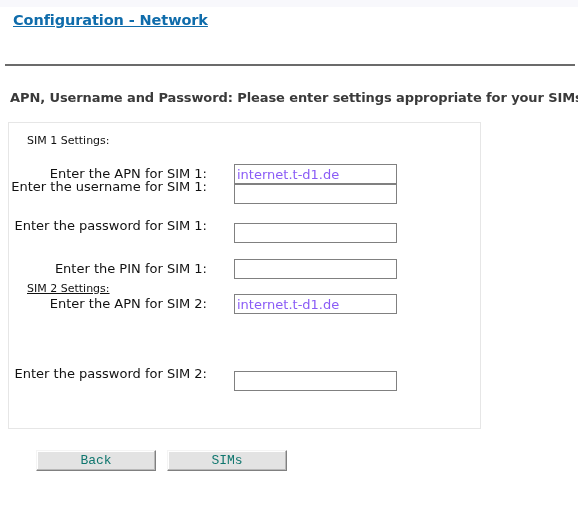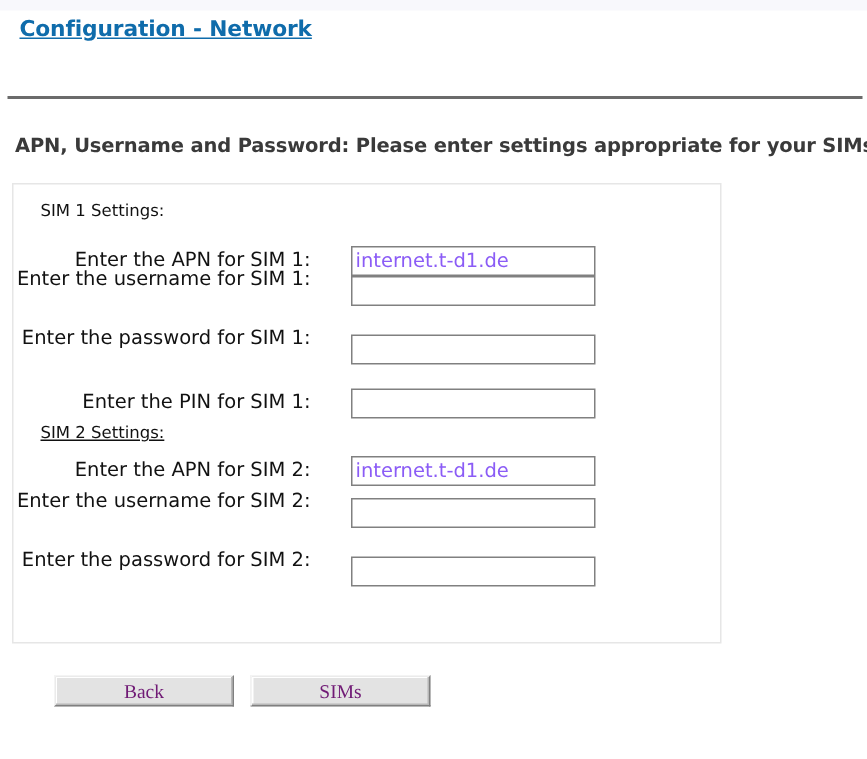--- a/index.html
+++ b/index.html
@@ -124,23 +124,23 @@
     top: 0;
     width: 120px;
     height: 21px;
     box-sizing: border-box;
     background: #e3e3e3;
     border-top: 1px solid #f4f4f4;
     border-left: 1px solid #f4f4f4;
     border-right: 1px solid #808080;
     border-bottom: 1px solid #808080;
     box-shadow: inset -1px -1px 0 #b8b8b8, inset 1px 1px 0 #ffffff;
-    font-family: Liberation Serif, serif;
-    font-size: 13px;
-    color: #701a75;
+    font-family: Liberation Mono, monospace;
+    font-size: 13px;
+    color: #0f766e;
     text-align: center;
     line-height: 19px;
     cursor: pointer;
     padding: 0;
   }
   .btn-back   { left: 0px; }
   .btn-next   { left: 131px; }
   .btn-cancel { left: 262px; }
 </style>
 </head>
@@ -175,29 +175,25 @@
       <input class="field" type="text" value="" style="">
     </div>
 
     <div class="row" style="top: 136px;">
       <div class="label">Enter the PIN for SIM 1:</div>
       <input class="field" type="text" value="" style="">
     </div>
 
     <div class="group-title" style="top: 159px; text-decoration: underline;">SIM 2 Settings:</div>
 
-    <div class="row" style="top: 181px;">
+    <div class="row" style="top: 171px;">
       <div class="label">Enter the APN for SIM 2:</div>
       <input class="field" type="text" value="internet.t-d1.de" style="">
     </div>
 
-    <div class="row two-line" style="top: 209px;">
-      <div class="label">Enter the username for SIM 2:</div>
-      <input class="field" type="text" value="" style="">
-    </div>
 
     <div class="row two-line" style="top: 248px;">
       <div class="label">Enter the password for SIM 2:</div>
       <input class="field" type="text" value="" style="">
     </div>
 
 
   </div>
 
   <div class="buttons">

